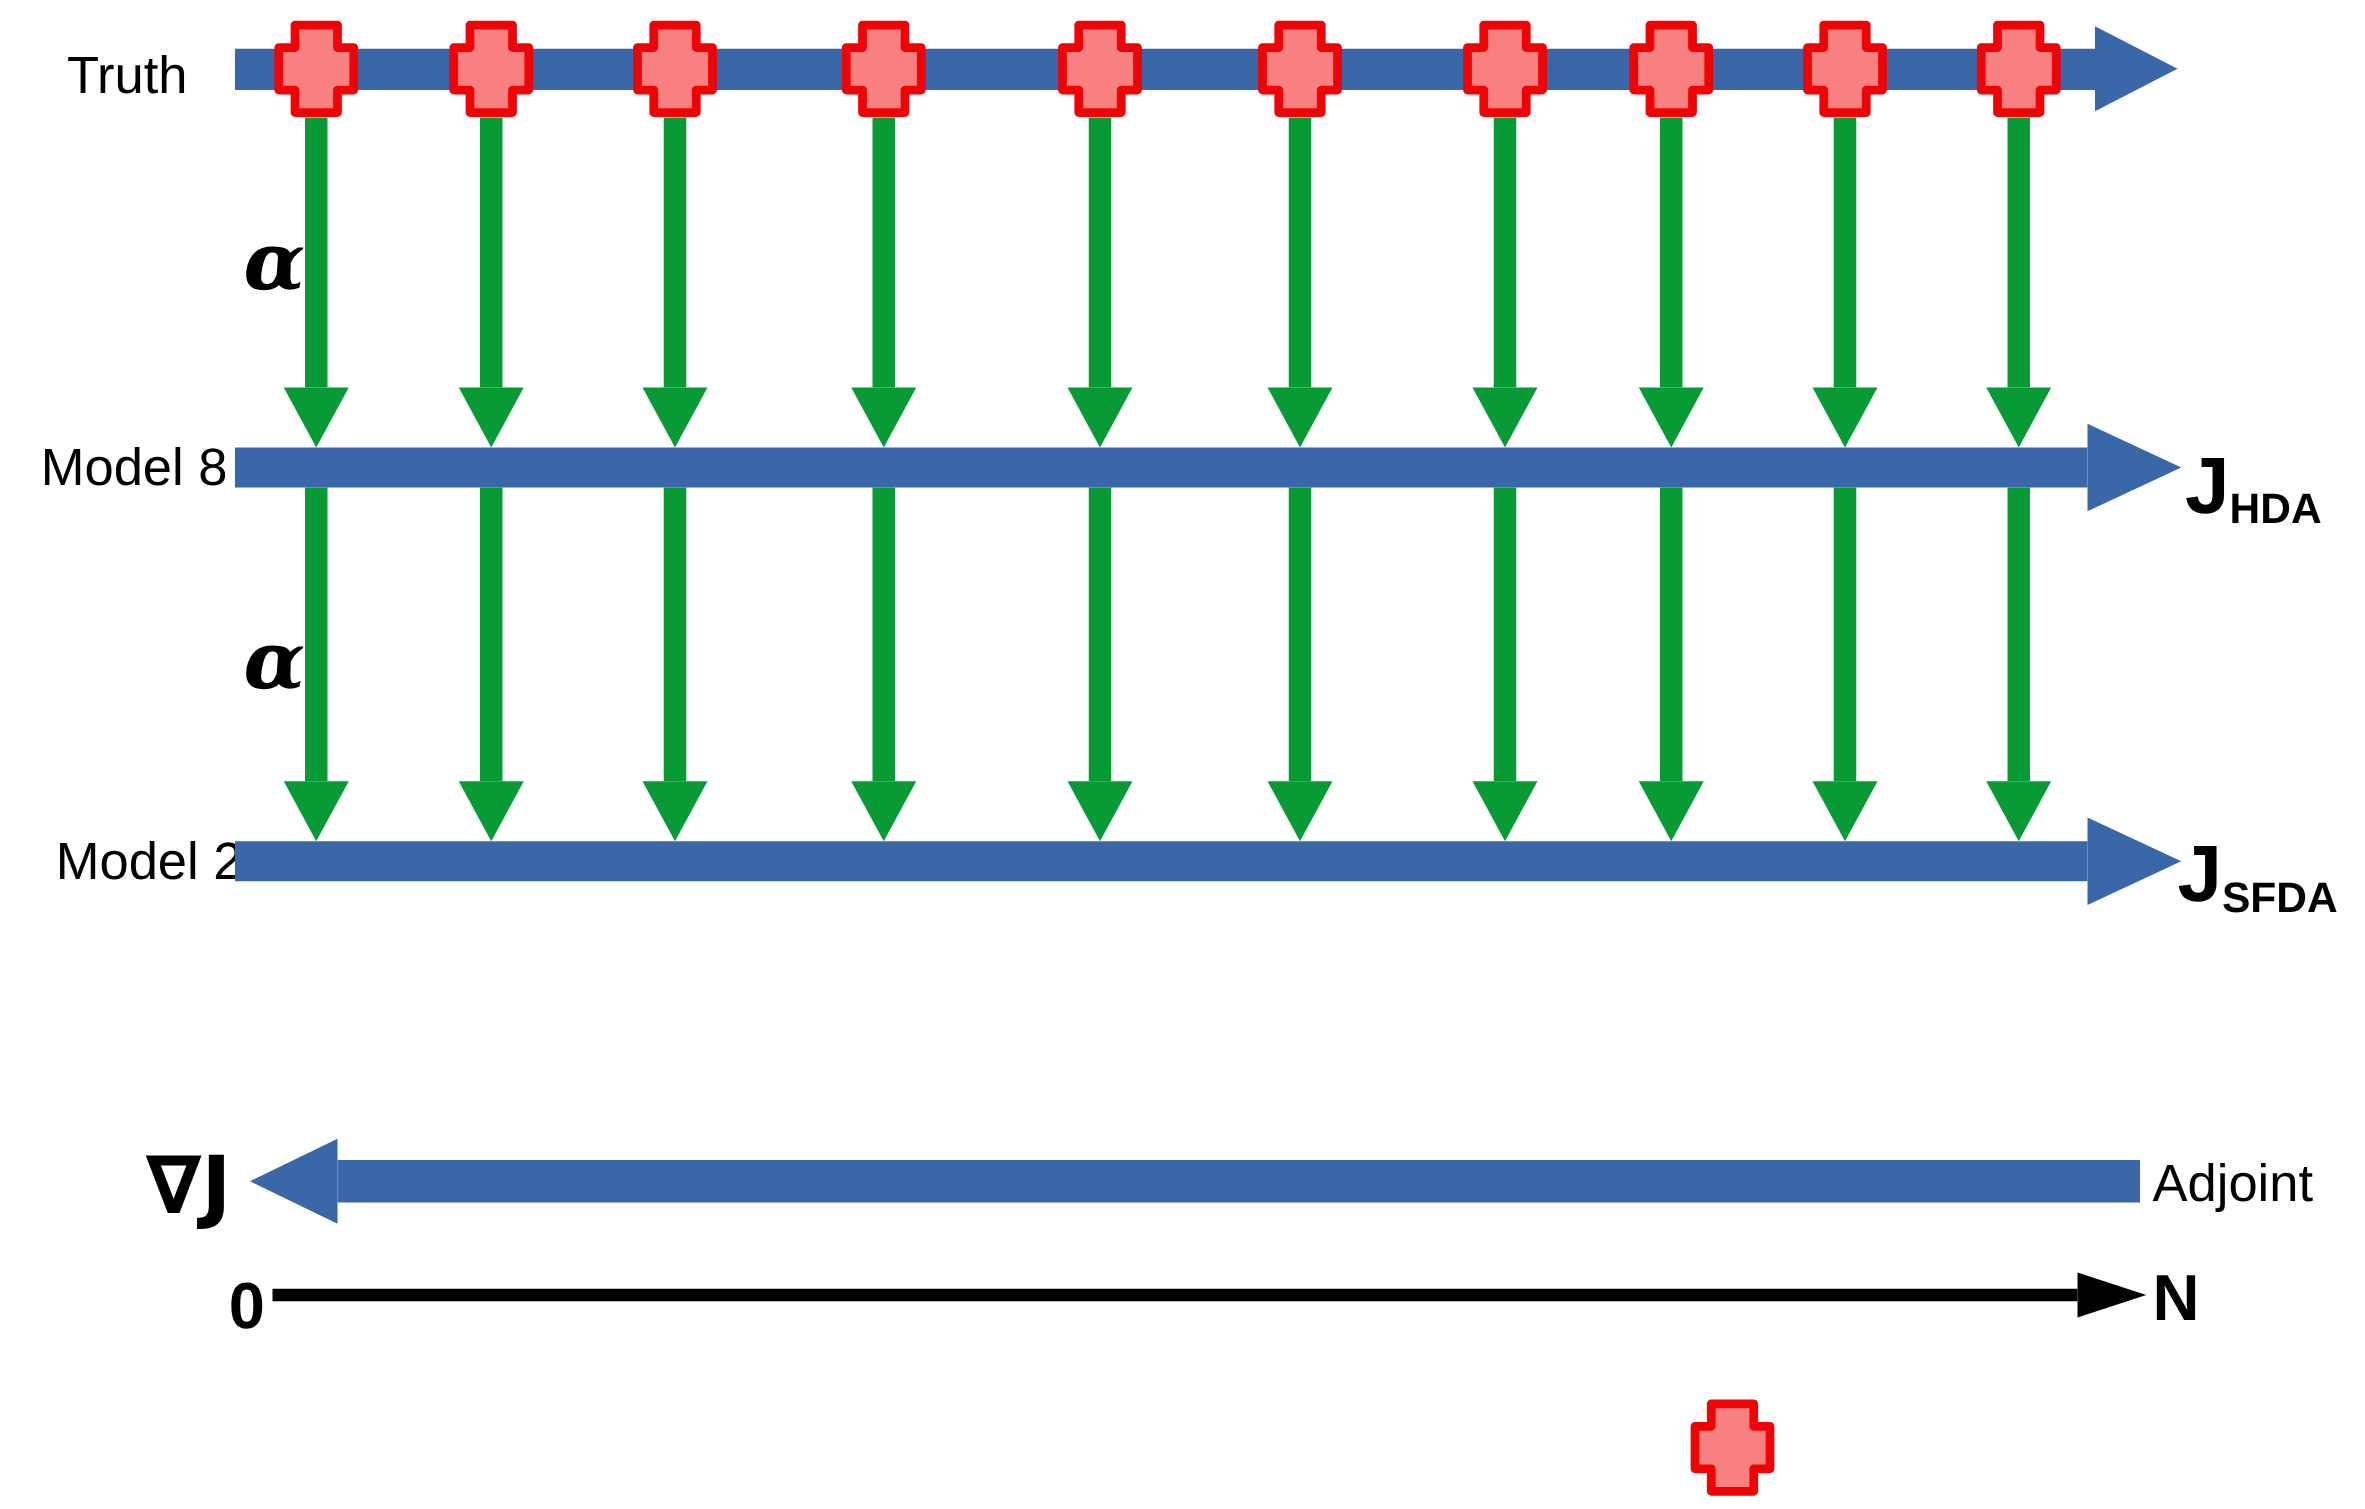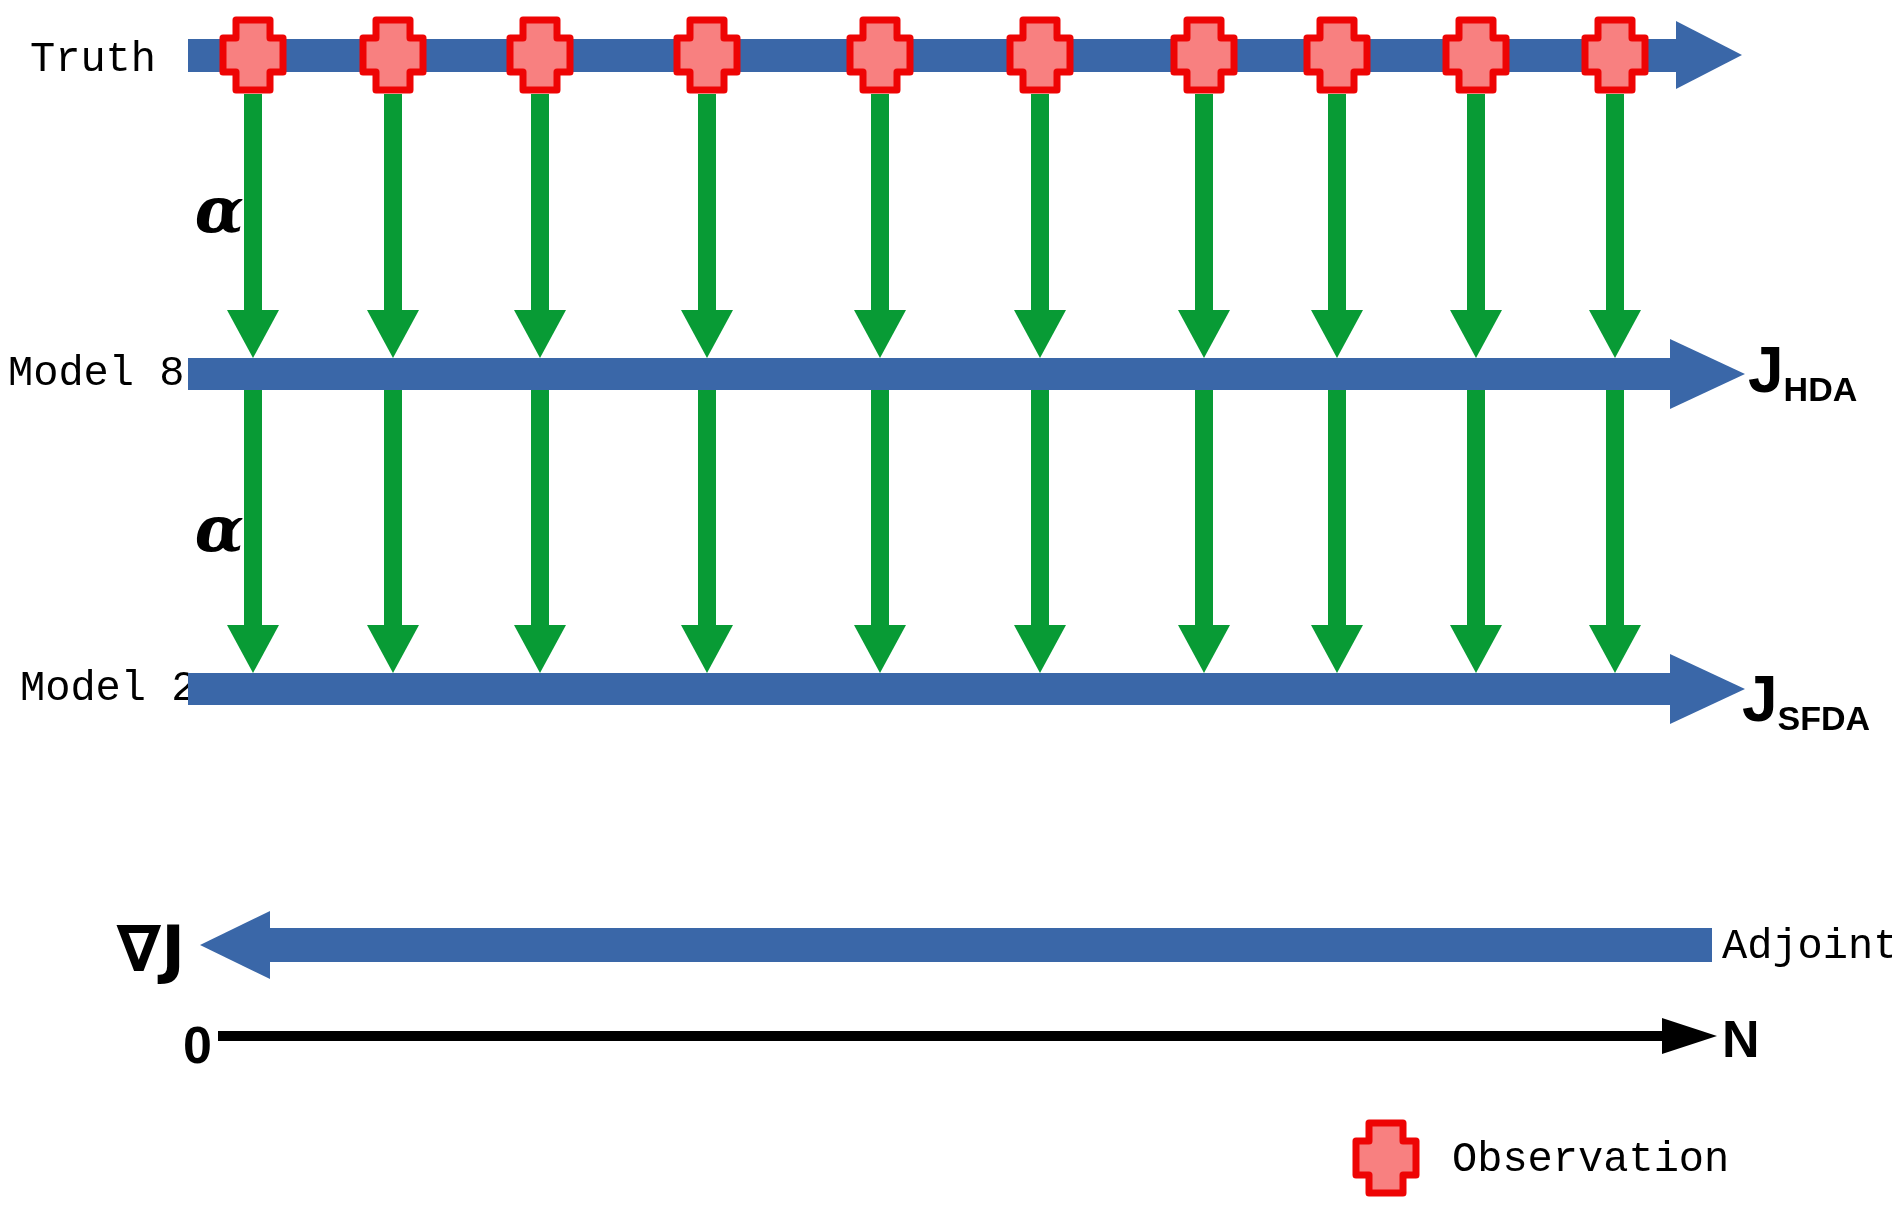--- a/index.html
+++ b/index.html
@@ -2,21 +2,21 @@
 <html style="--timeline_blue: #3A67A8; --assimilation_green: #089B35; --observation_border_red: #EE0404; --observation_fill: #F88080; --axis_black: #000000;"><head>
 <meta charset="utf-8">
 <style>
   html,body { margin:0; padding:0; background:#fff; }
   .canvas {
     position:relative; width:1892px; height:1207px;
     background:#ffffff; overflow:hidden;
     font-family:"Liberation Sans", sans-serif;
     color:#000;
   }
-  .abs { position:absolute;font-family:Liberation Mono, monospace; }
+  .abs { position:absolute; }
 
   
   .hbar { position:absolute; background:var(--timeline_blue); }
 
   
   .tri-right {
     position:absolute; width:0; height:0;
     border-top:34px solid transparent;
     border-bottom:34px solid transparent;
     border-left:66px solid var(--timeline_blue);
@@ -159,21 +159,21 @@
       <path d="M17,4 h34 v18 h13 v34 h-13 v18 h-34 v-18 H4 v-34 h13 z"></path>
     </svg>
   </div>
 
   <div class="alpha" style="left:158px; top:178px;">α</div>
   <div class="alpha" style="left:158px; top:497px;">α</div>
 
   <div class="label r abs" style="left:8px; top:352px; width:174px;">Model 8</div>
   <div class="hbar" style="left:188px; top:358px; width:1482px; height:32px;"></div>
   <div class="tri-right model" style="left:1670px; top:339px;"></div>
-  <div class="cost" style="left:1748px; top:338px;">
+  <div class="cost" style="left:1748px; top:356px;">
     <span>J</span><sub>HDA</sub>
   </div>
 
   <div class="label r abs" style="left:20px; top:667px; width:174px;">Model 2</div>
   <div class="hbar" style="left:188px; top:673px; width:1482px; height:32px;"></div>
   <div class="tri-right model" style="left:1670px; top:654px;"></div>
   <div class="cost" style="left:1742px; top:667px;">
     <span>J</span><sub>SFDA</sub>
   </div>
 
@@ -183,15 +183,14 @@
   <div class="label abs" style="left:1722px; top:925px;">Adjoint</div>
 
   <div class="axis-num r" style="left:160px; top:1019px; width:52px; text-align:right;">0</div>
   <div class="time-line" style="left:218px; top:1031px; width:1444px;"></div>
   <div class="tri-right time" style="left:1662px; top:1018px;"></div>
   <div class="axis-num" style="left:1722px; top:1013px;">N</div>
 
   <svg class="obs" style="left:1352px; top:1119px;" width="68" height="78" viewBox="0 0 68 78">
     <path d="M17,4 h34 v18 h13 v34 h-13 v18 h-34 v-18 H4 v-34 h13 z"></path>
   </svg>
-  <div class="label abs" style="left:1452px; top:1138px;">Observation</div>
 
 </div>
 
 </body></html>

